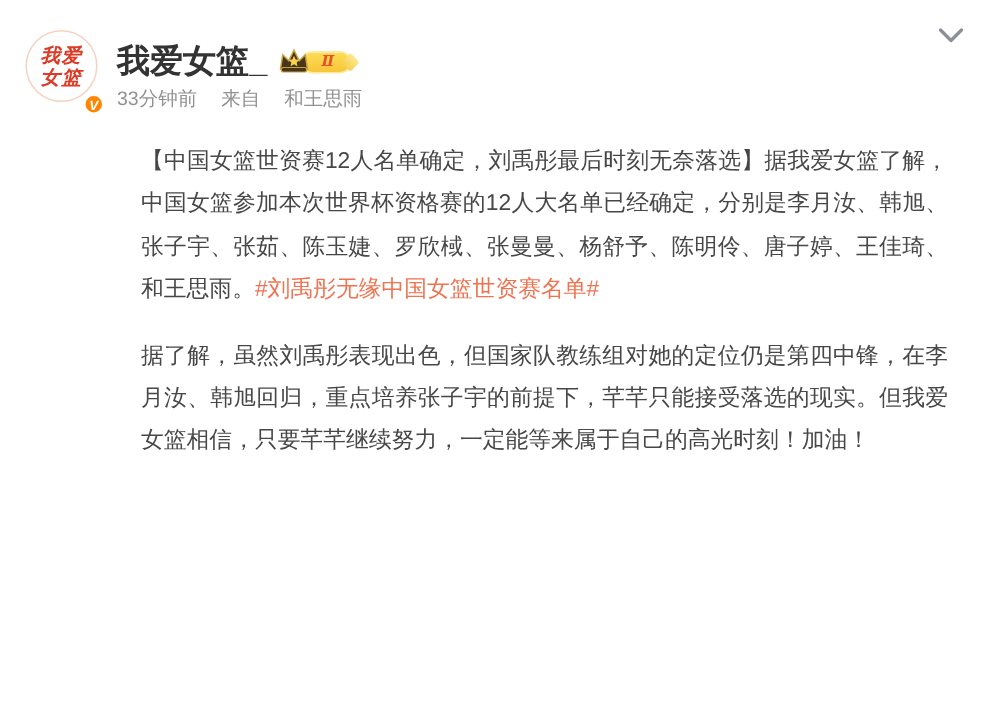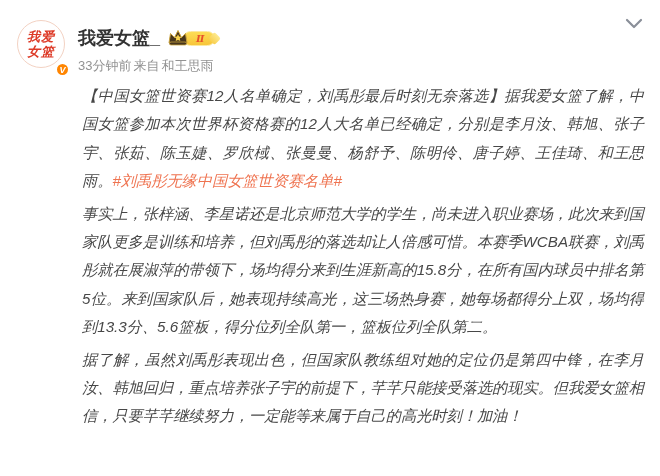--- a/index.html
+++ b/index.html
@@ -36,21 +36,21 @@
     border:2px solid #fff;
     font-size:9px; font-weight:700; font-style:italic;
     display:flex; align-items:center; justify-content:center;
   }
 
   .name-row {
     position:absolute; left:78px; top:26px;
     display:flex; align-items:center; gap:7px;
   }
   .username {
-    font-size:18px; font-weight:700; color:#333;
+    font-size:22px; font-weight:700; color:#333;
     cursor:pointer;
   }
   .vip-badge { display:flex; align-items:center; cursor:pointer; position:relative; }
   .crown-icon { display:block; margin-right:-6px; position:relative; z-index:2; }
   .vip-pill {
     position:relative; z-index:1;
     height:15px; padding:0 10px 0 12px;
     background:linear-gradient(#fddd55,#f7c53a);
     border:1px solid #fce9a0;
     border-radius:8px;
@@ -65,36 +65,36 @@
     z-index:-1;
   }
   .vip-level {
     color:#e8512a; font-size:10px; font-weight:700; font-style:italic;
     font-family:"Liberation Serif","DejaVu Serif",serif;
   }
 
   .meta-row {
     position:absolute; left:78px; top:57px;
     font-size:13px; color:#929292;
-    display:flex; gap:2px; align-items:center;
+    display:flex; gap:16px; align-items:center;
   }
   .meta-source { cursor:pointer; }
 
   .chevron {
     position:absolute; right:17px; top:17px;
     width:18px; height:14px; cursor:pointer;
   }
 
   
   .post-body {
     position:absolute; left:78px; top:78px; width:570px;
     font-size:15.2px; line-height:28.4px; color:#474747;
     text-align:justify;
   }
-  .post-body p { margin:4px;font-style:italic; }
+  .post-body p { margin:16px; }
   a.wb-link {
     color:#ef7350; text-decoration:none; cursor:pointer;
   }
 </style>
 </head>
 <body>
 
 <div class="post">
 
   <div class="avatar">
@@ -124,17 +124,16 @@
     <span>来自</span>
     <span class="meta-source">和王思雨</span>
   </div>
 
   <svg class="chevron" viewBox="0 0 18 12">
     <polyline points="2,2 9,9 16,2" fill="none" stroke="#8a8f99" stroke-width="2.2" stroke-linecap="round" stroke-linejoin="round"></polyline>
   </svg>
 
   <div class="post-body">
     <p><span>【中国女篮世资赛12人名单确定，刘禹彤最后时刻无奈落选】据我爱女篮了解，中国女篮参加本次世界杯资格赛的12人大名单已经确定，分别是李月汝、韩旭、张子宇、张茹、陈玉婕、罗欣棫、张曼曼、杨舒予、陈明伶、唐子婷、王佳琦、和王思雨。</span><a class="wb-link">#刘禹彤无缘中国女篮世资赛名单#</a></p>
-    <p>事实上，张梓涵、李星诺还是北京师范大学的学生，尚未进入职业赛场，此次来到国家队更多是训练和培养，但刘禹彤的落选却让人倍感可惜。本赛季WCBA联赛，刘禹彤就在展淑萍的带领下，场均得分来到生涯新高的15.8分，在所有国内球员中排名第5位。来到国家队后，她表现持续高光，这三场热身赛，她每场都得分上双，场均得到13.3分、5.6篮板，得分位列全队第一，篮板位列全队第二。</p>
     <p><span>据了解，虽然刘禹彤表现出色，但国家队教练组对她的定位仍是第四中锋，在李月汝、韩旭回归，重点培养张子宇的前提下，芊芊只能接受落选的现实。但我爱女篮相信，只要芊芊继续努力，一定能等来属于自己的高光时刻！加油！</span></p>
   </div>
 
 </div>
 
 </body></html>

